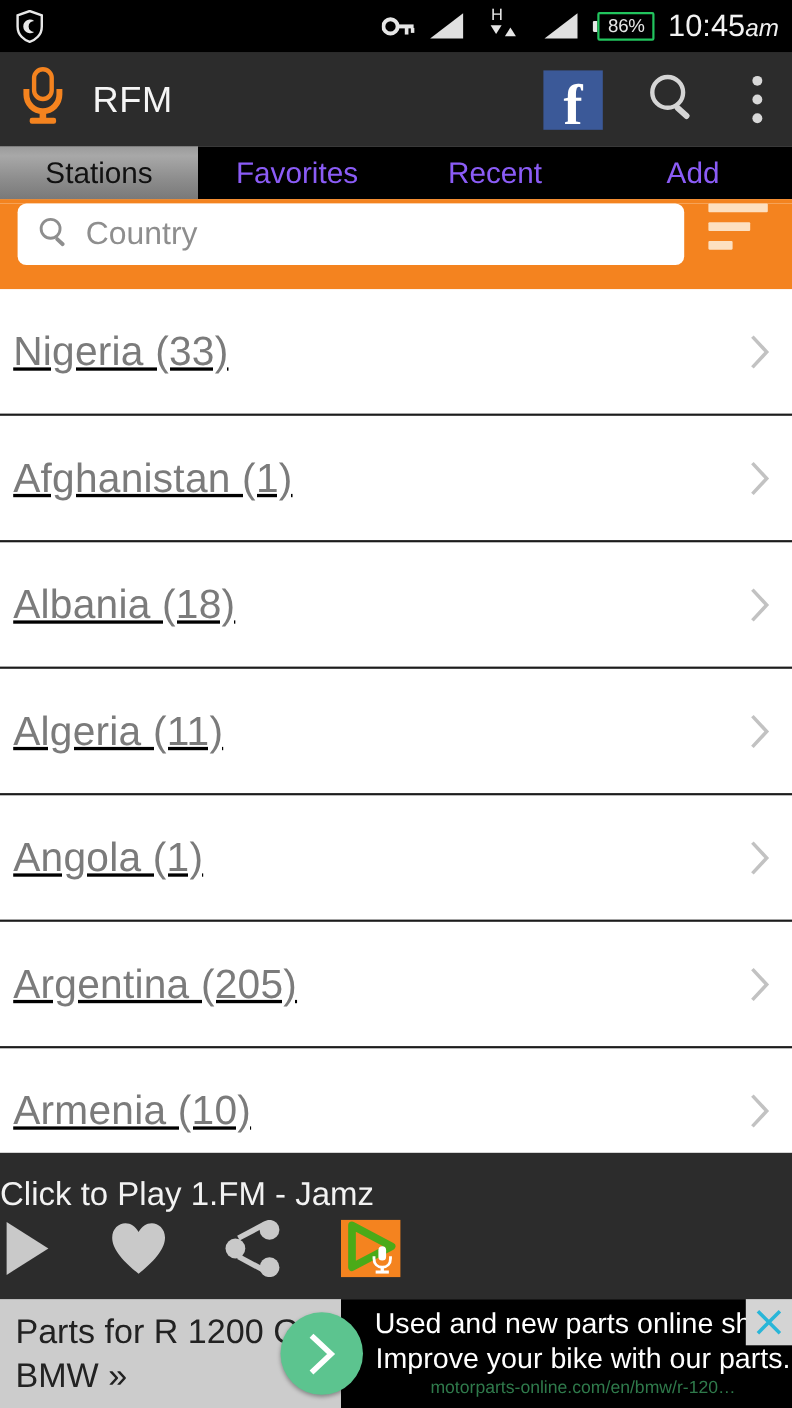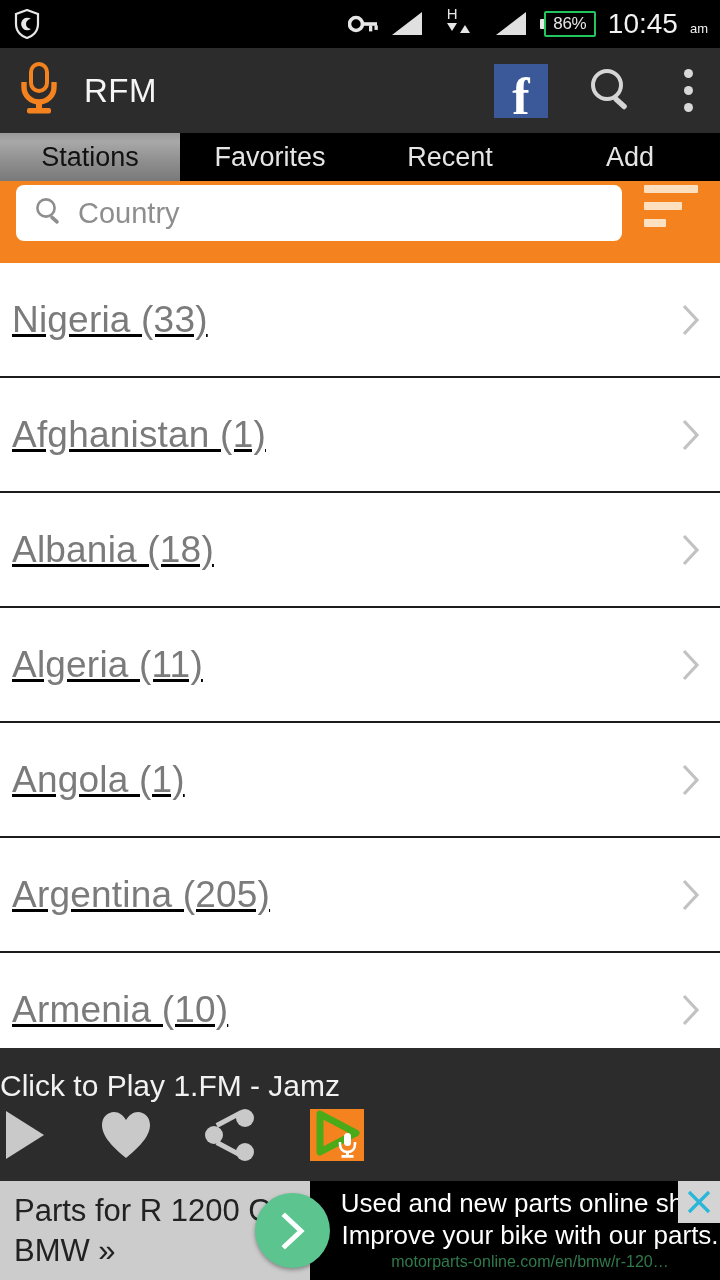--- a/index.html
+++ b/index.html
@@ -33,21 +33,21 @@
     display:flex; align-items:center;
   }
   .batt-nub { width:4px; height:10px; background:#e6e6e6; border-radius:1px 0 0 1px; }
   .batt-body {
     border:2px solid #22c55e; border-radius:2px;
     height:26px; min-width:52px;
     display:flex; align-items:center; justify-content:center;
     color:#e6e6e6; font-size:17px; letter-spacing:-0.3px;
   }
   .clock { color:#f2f2f2; font-size:28px; letter-spacing:0px; }
-  .clock .ampm { font-size:13px; margin-left:12px; }
+  .clock .ampm { font-size:22px; margin-left:0;font-style:italic; }
 
   
   .appbar {
     height:85px; background:#2c2c2c;
     display:flex; align-items:center; padding:0 18px 0 16px;
   }
   .mic-logo { width:46px; height:54px; flex:none; }
   .app-title {
     color:#f5f5f5; font-size:33px; margin-left:22px; font-weight:400;
     letter-spacing:0.5px;
@@ -64,21 +64,21 @@
     transform:translateY(4px);
   }
   .search-btn { width:50px; height:50px; }
   .kebab { width:10px; display:flex; flex-direction:column; gap:8px; align-items:center; padding:4px 14px; }
   .kebab i { width:9px; height:9px; border-radius:50%; background:#d8d8d8; display:block; }
 
   
   .tabs { height:48px; background:#000000; display:flex; }
   .tab {
     flex:1; display:flex; align-items:center; justify-content:center;
-    color:#e5e5e5; font-size:27px; position:relative;
+    color:#8b5cf6; font-size:27px; position:relative;
   }
   .tab.active {
     background:linear-gradient(to bottom,#9a9a9a 0%,#a8a8a8 18%,#8d8d8d 62%,#797979 100%);
     color:#111111;
   }
   .tab-underline { height:4px; background:#f3831f; }
 
   
   .searchbar {
     height:78px; background:#f4831f;

